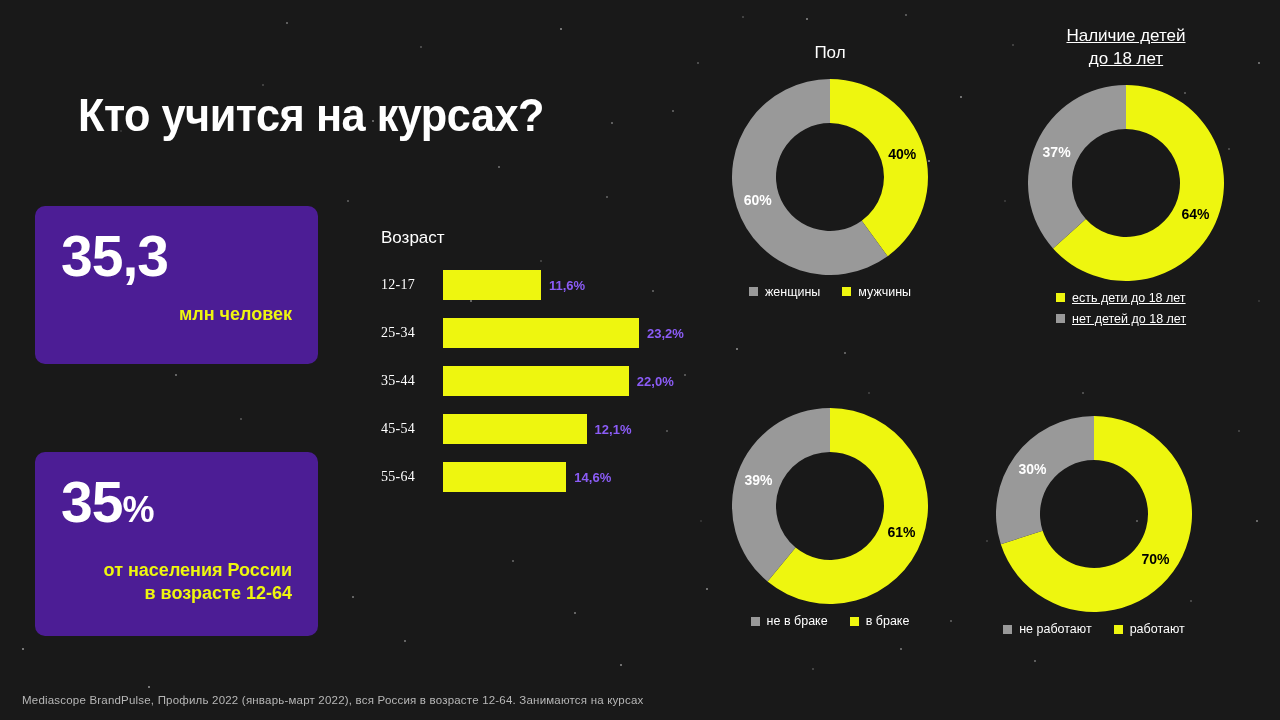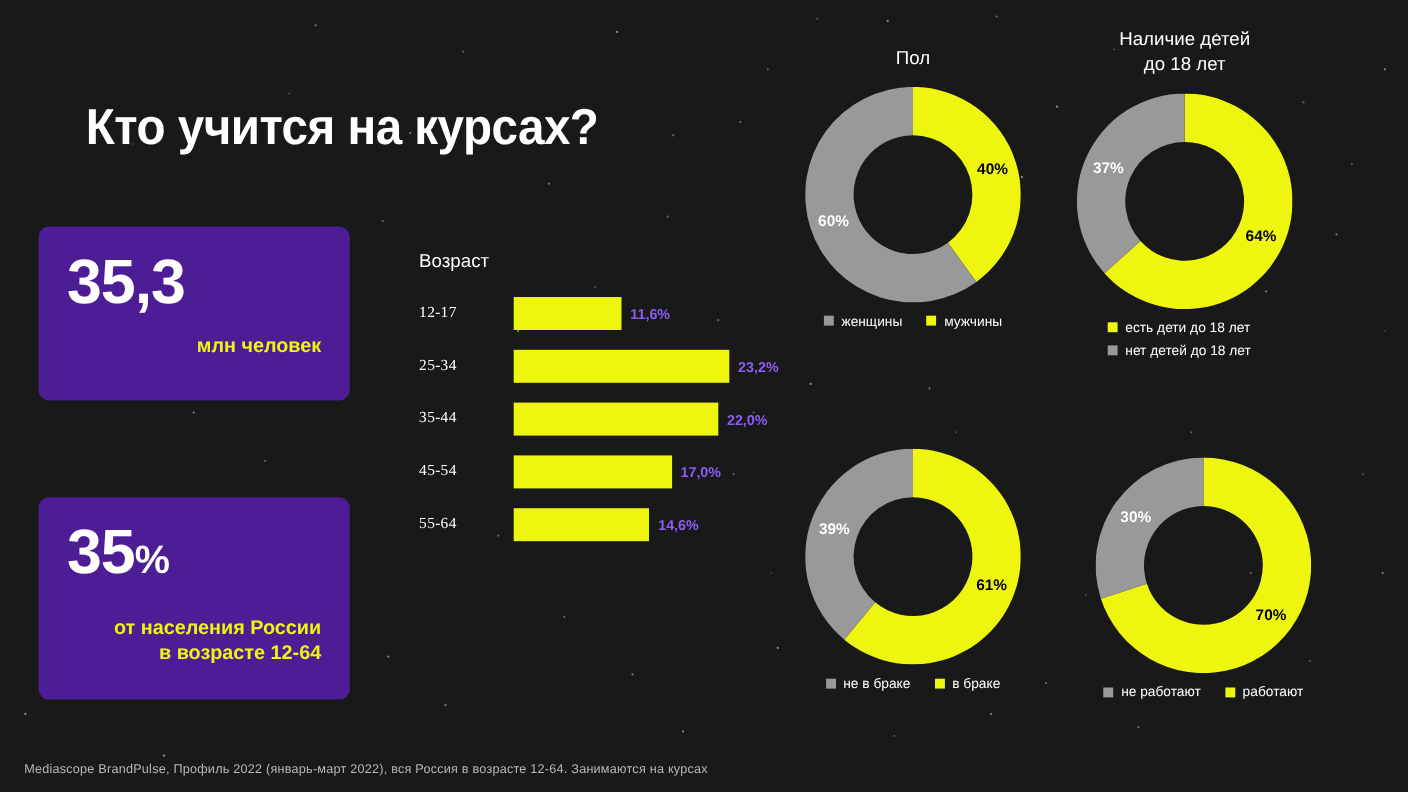--- a/index.html
+++ b/index.html
@@ -84,21 +84,20 @@
     font-size: 17px;
     color: #ffffff;
     font-family: "Liberation Sans Narrow", "Liberation Sans", sans-serif;
   }
   #bar-chart .section-heading { margin-bottom: 22px; }
   .bar-row {
     display: flex;
     align-items: center;
     height: 30px;
     margin-bottom: 18px;
-    gap: 24px;
   }
   .bar-cat {
     width: 62px;
     text-align: left;
     font-size: 14px;
     color: #ffffff;
     font-family: "Liberation Serif", serif;
     letter-spacing: 0.3px;
   }
   .bar-track { display: flex; align-items: center; }
@@ -282,21 +281,21 @@
           <div class="bar-cat">35-44</div>
           <div class="bar-track">
             <div class="bar-fill" style="width: 185.862px; background: rgb(238, 246, 15);"></div>
             <div class="bar-val">22,0%</div>
           </div>
         </div>
         <div class="bar-row">
           <div class="bar-cat">45-54</div>
           <div class="bar-track">
             <div class="bar-fill" style="width: 143.621px; background: rgb(238, 246, 15);"></div>
-            <div class="bar-val">17,0%</div>
+            <div class="bar-val">12,1%</div>
           </div>
         </div>
         <div class="bar-row">
           <div class="bar-cat">55-64</div>
           <div class="bar-track">
             <div class="bar-fill" style="width: 123.345px; background: rgb(238, 246, 15);"></div>
             <div class="bar-val">14,6%</div>
           </div>
         </div>
       </div>
@@ -316,21 +315,21 @@
         <div class="legend-item">
           <span class="legend-swatch" style="background: rgb(153, 153, 153);"></span>
           <span>женщины</span>
         </div>
         <div class="legend-item">
           <span class="legend-swatch" style="background: rgb(238, 246, 15);"></span>
           <span>мужчины</span>
         </div>
       </div>
     </div>
-  <div class="donut-block" id="donut-children" style="left:963px; top:25px;  width:228px;">
+  <div class="donut-block" id="donut-children" style="left:1012px; top:25px;  width:228px;text-decoration:underline;">
       <div class="donut-title">Наличие детей
 до 18 лет</div>
       <div class="donut-wrap" style="width: 196px; height: 196px; margin-top: 14px;">
         <svg width="196" height="196" viewBox="0 0 196 196">
           <path d="M 98 0 A 98 98 0 1 1 25.03598404206052 163.4236377411831 L 57.79533814562519 134.0497595716723 A 54 54 0 1 0 98 44 Z" fill="#eef60f"></path>
           <text x="167.39736701737502" y="133.98395473556835" text-anchor="middle" fill="#000000" class="slice-label">64%</text>
           <path d="M 25.03598404206052 163.4236377411831 A 98 98 0 0 1 97.99999999999999 0 L 97.99999999999999 44 A 54 54 0 0 0 57.79533814562519 134.0497595716723 Z" fill="#999999"></path>
           <text x="28.602632982624968" y="72.01604526443167" text-anchor="middle" fill="#ffffff" class="slice-label">37%</text>
         </svg>
       </div>

